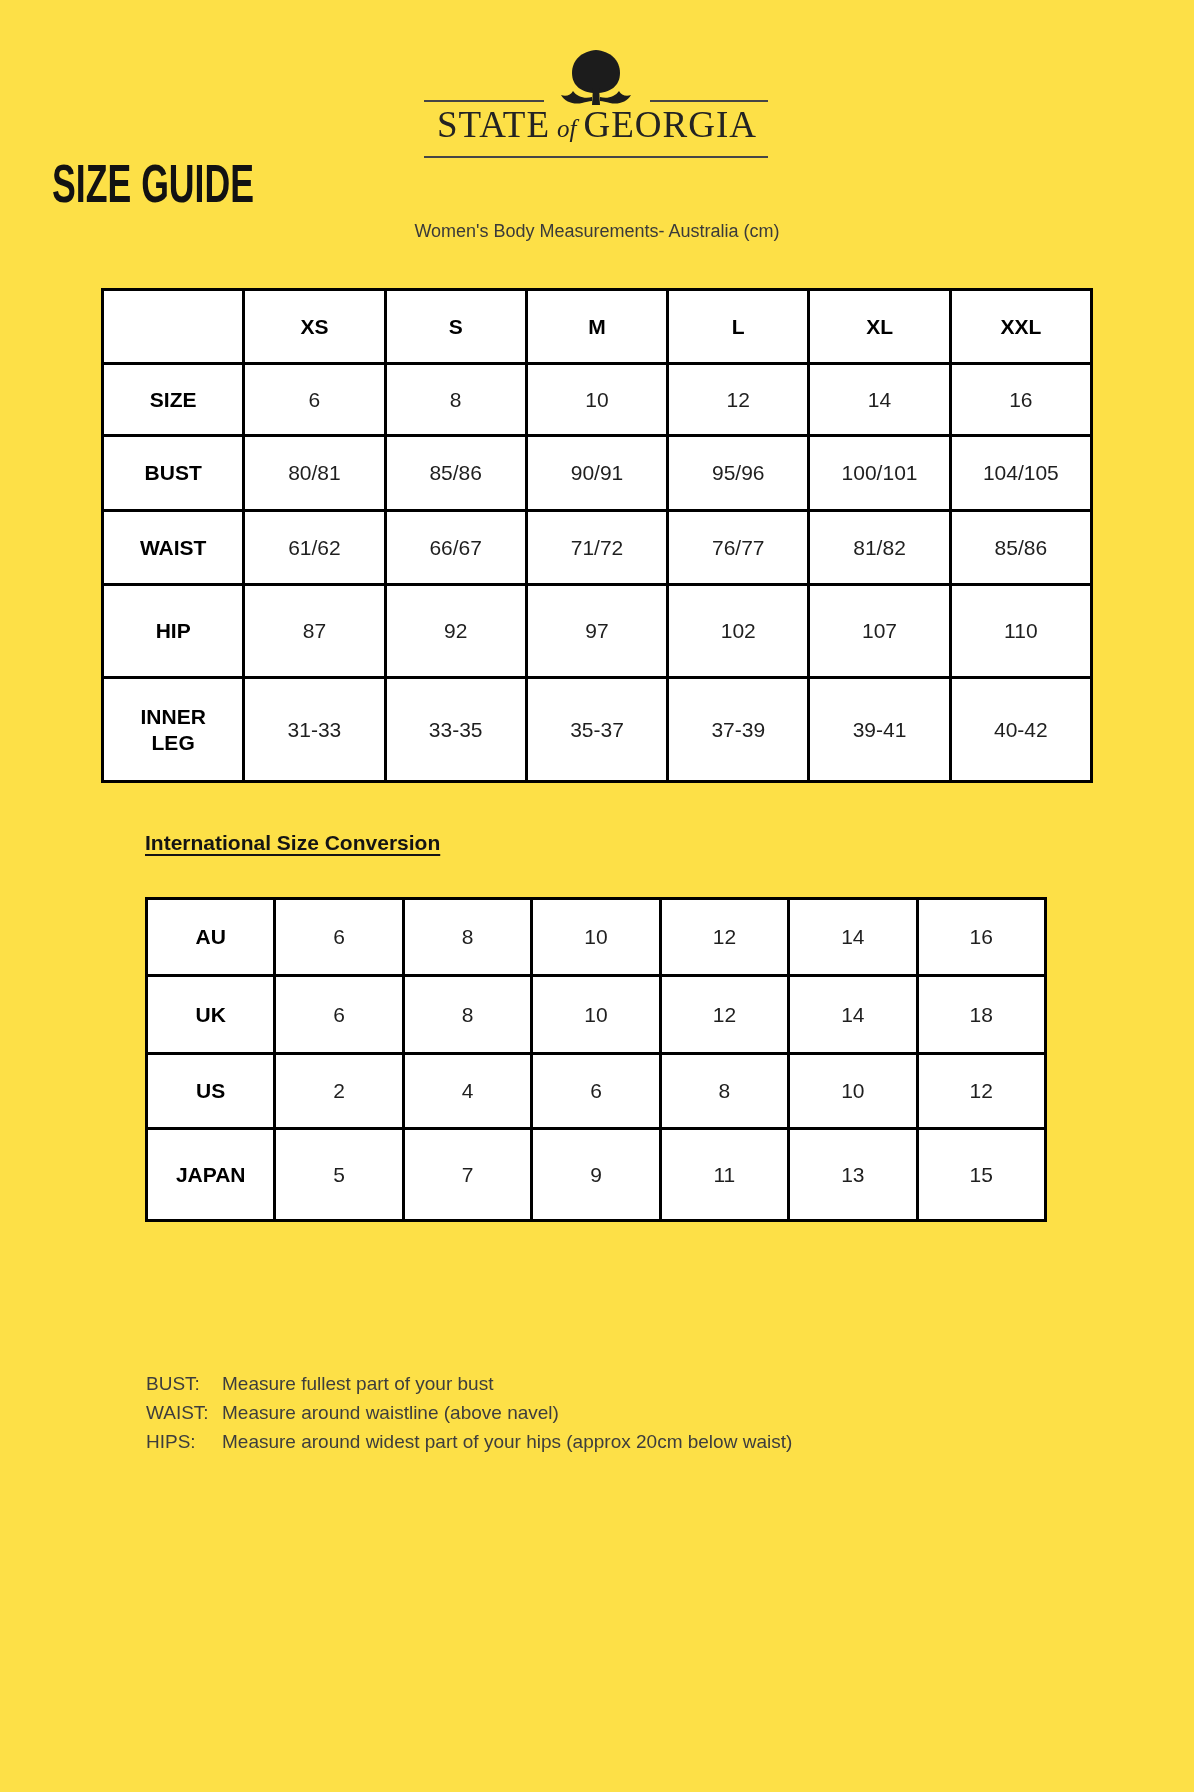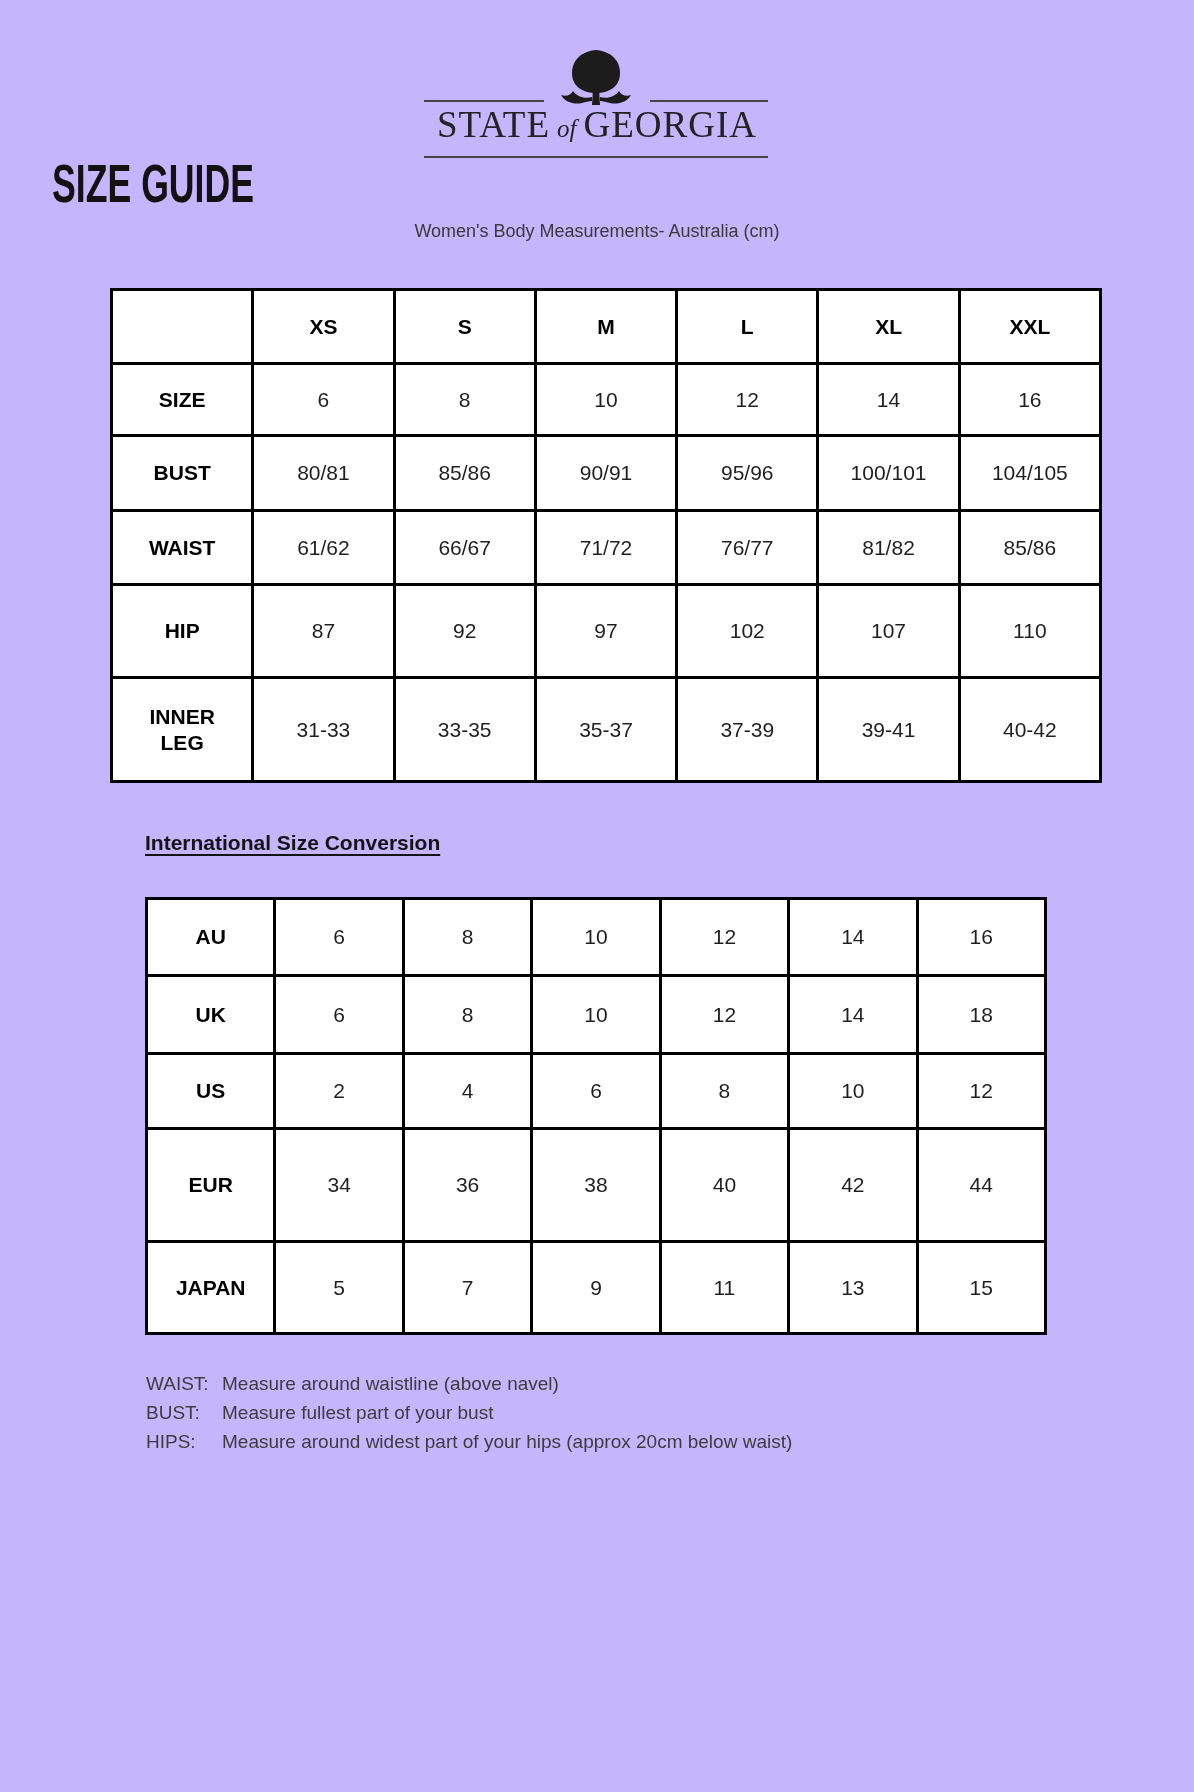--- a/index.html
+++ b/index.html
@@ -1,20 +1,20 @@
 <!DOCTYPE html>
 <html><head>
 <meta charset="utf-8">
 <style>
   html,body { margin:0; padding:0; background:#e8e8e8; }
   .page {
     position:relative;
     width:1194px; height:1792px;
     margin:0 auto;
-    background:#c4b5fd;
+    background:#fde047;
     font-family:"Liberation Sans", sans-serif;
     color:#1e1e1e;
     overflow:hidden;
   }
 
   
   .tree { position:absolute; left:541px; top:48px; }
   .rule { position:absolute; height:2px; background:#454545; }
   .rule-top-left  { left:424px; top:100px; width:120px; }
   .rule-top-right { left:650px; top:100px; width:118px; }
@@ -48,21 +48,21 @@
   }
   table.sg th, table.sg td {
     border:3px solid #000;
     text-align:center; vertical-align:middle;
     padding:0; font-size:21px;
   }
   table.sg th { font-weight:bold; color:#000; }
   table.sg td { color:#1f1f1f; font-weight:normal; }
   table.sg td.rowlabel { font-weight:bold; color:#000; }
 
-  .t1 { left:110px; top:288px; width:992px;padding-left:36px; }
+  .t1 { left:101px; top:288px; width:992px;padding-left:36px; }
   .t2 { left:145px; top:897px; width:902px; }
 
   .t1 tr.r0 { height:74px; }
   .t1 tr.r1 { height:72px;margin-left:48px; }
   .t1 tr.r2 { height:75px; }
   .t1 tr.r3 { height:74px; }
   .t1 tr.r4 { height:93px;margin-top:48px; }
   .t1 tr.r5 { height:104px; }
 
   .t2 tr.c0 { height:77px;margin-top:28px; }
@@ -196,46 +196,37 @@
     </tr>
     <tr class="c2">
       <td class="rowlabel">US</td>
       <td>2</td>
       <td>4</td>
       <td>6</td>
       <td>8</td>
       <td>10</td>
       <td>12</td>
     </tr>
-    <tr class="c3">
-      <td class="rowlabel">EUR</td>
-      <td>34</td>
-      <td>36</td>
-      <td>38</td>
-      <td>40</td>
-      <td>42</td>
-      <td>44</td>
-    </tr>
     <tr class="c4">
       <td class="rowlabel">JAPAN</td>
       <td>5</td>
       <td>7</td>
       <td>9</td>
       <td>11</td>
       <td>13</td>
       <td>15</td>
     </tr>
   </tbody>
     </table>
 
   <div class="notes">
     <div class="note-line">
-      <span class="note-label">WAIST:</span><span class="note-text">Measure around waistline (above navel)</span>
+      <span class="note-label">BUST:</span><span class="note-text">Measure fullest part of your bust</span>
     </div>
     <div class="note-line">
-      <span class="note-label">BUST:</span><span class="note-text">Measure fullest part of your bust</span>
+      <span class="note-label">WAIST:</span><span class="note-text">Measure around waistline (above navel)</span>
     </div>
     <div class="note-line">
       <span class="note-label">HIPS:</span><span class="note-text">Measure around widest part of your hips (approx 20cm below waist)</span>
     </div>
   </div>
 
 </div>
 
 </body></html>

